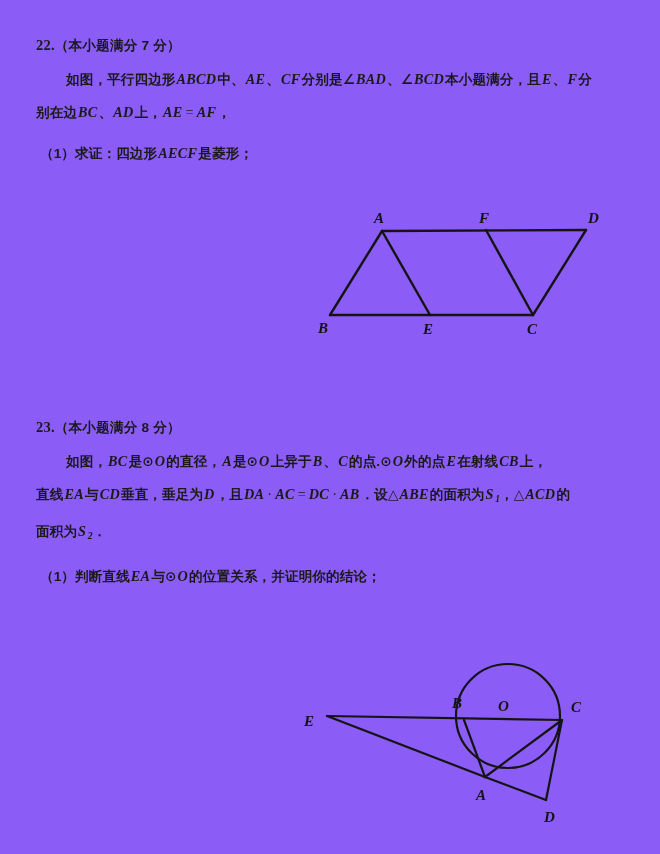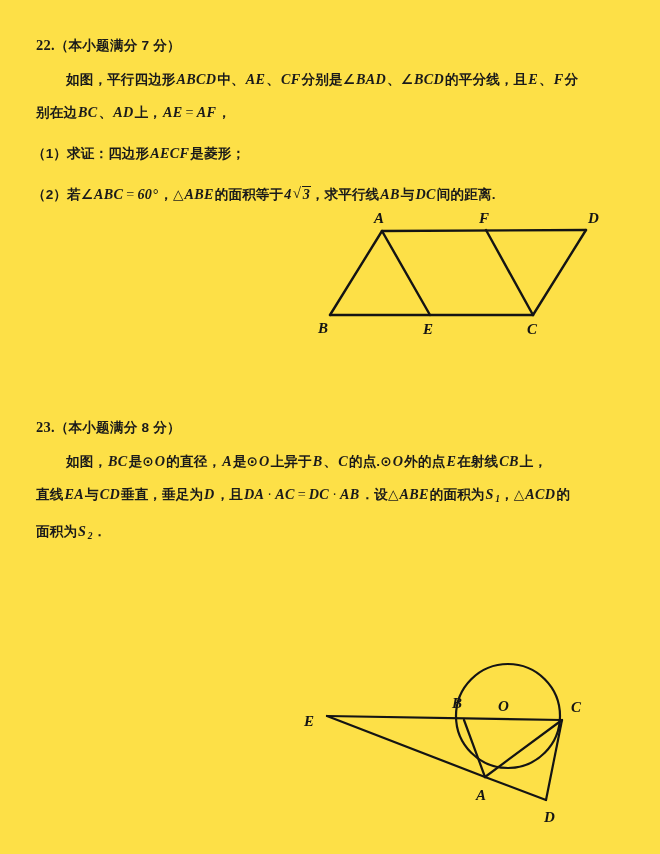--- a/index.html
+++ b/index.html
@@ -13,21 +13,21 @@
     position: relative;
     font-family: "Liberation Serif", "DejaVu Serif", serif;
     color: #1a1a1a;
     overflow: hidden;
   }
   .page {
     position: absolute;
     inset: 0;
     width: 660px;
     height: 854px;
-    background: #fde047;
+    background: #8b5cf6;
   }
 
   
   .problem {
     position: absolute;
     left: 0;
     width: 660px;
   }
   #problem-22 { top: 34px; }
   #problem-23 { top: 416px; }
@@ -46,21 +46,21 @@
 
   .para {
     font-size: 14.2px;
     line-height: 32px;
     padding-left: 36px;
     padding-right: 24px;
     white-space: nowrap;
     letter-spacing: 0.1px;
   }
   .para.indent { text-indent: 30px; }
-  .para.sub { padding-left: 32px; }
+  .para.sub { padding-left: 40px; }
 
   
   i.mv {
     font-family: "Liberation Serif", "DejaVu Serif", serif;
     font-style: italic;
     font-weight: bold;
     letter-spacing: 0.3px;
     padding: 0 1px;
   }
   .op { padding: 0 2px; font-family: "Liberation Serif", serif; }
@@ -118,34 +118,31 @@
 
 <div class="page">
 
   <section class="problem" id="problem-22">
 
     <div class="prob-head">
       <span class="num">22.</span><span class="cn">（本小题满分 7 分）</span>
     </div>
 
     <div class="para indent" style="margin-top:6px">
-      <span class="cn">如图，平行四边形</span><i class="mv">ABCD</i><span class="cn">中、</span><i class="mv">AE</i><span class="cn">、</span><i class="mv">CF</i><span class="cn">分别是∠</span><i class="mv">BAD</i><span class="cn">、∠</span><i class="mv">BCD</i><span class="cn">的平分线，且</span><i class="mv">E</i><span class="cn">、</span><i class="mv">F</i><span class="cn">分</span>
+      <span class="cn">如图，平行四边形</span><i class="mv">ABCD</i><span class="cn">中、</span><i class="mv">AE</i><span class="cn">、</span><i class="mv">CF</i><span class="cn">分别是∠</span><i class="mv">BAD</i><span class="cn">、∠</span><i class="mv">BCD</i><span class="cn">本小题满分，且</span><i class="mv">E</i><span class="cn">、</span><i class="mv">F</i><span class="cn">分</span>
     </div>
 
     <div class="para">
       <span class="cn">别在边</span><i class="mv">BC</i><span class="cn">、</span><i class="mv">AD</i><span class="cn">上，</span><i class="mv">AE</i><span class="op">=</span><i class="mv">AF</i><span class="cn">，</span>
     </div>
 
     <div class="para sub" style="margin-top:8px">
       <span class="cn">（1）</span><span class="cn">求证：四边形</span><i class="mv">AECF</i><span class="cn">是菱形；</span>
     </div>
 
-    <div class="para sub" style="margin-top:8px">
-      <span class="cn">（2）</span><span class="cn">若∠</span><i class="mv">ABC</i><span class="op">=</span><i class="mv">60°</i><span class="cn">，△</span><i class="mv">ABE</i><span class="cn">的面积等于</span><i class="mv">4</i><span class="sqrt"><span>3</span></span><span class="cn">，求平行线</span><i class="mv">AB</i><span class="cn">与</span><i class="mv">DC</i><span class="cn">间的距离.</span>
-    </div>
   </section>
 
   <div class="figure" id="figure-parallelogram">
     <svg width="340" height="145" viewBox="0 0 340 145">
       <g stroke="#141414" stroke-width="2.4" fill="none" stroke-linecap="round" stroke-linejoin="round">
         <line x1="82" y1="26" x2="286" y2="25"></line>
         <line x1="30" y1="110" x2="233" y2="110"></line>
         <line x1="82" y1="26" x2="30" y2="110"></line>
         <line x1="233" y1="110" x2="286" y2="25"></line>
         <line x1="82" y1="26" x2="130" y2="110"></line>
@@ -171,20 +168,23 @@
     </div>
 
     <div class="para">
       <span class="cn">直线</span><i class="mv">EA</i><span class="cn">与</span><i class="mv">CD</i><span class="cn">垂直，垂足为</span><i class="mv">D</i><span class="cn">，且</span><i class="mv">DA</i><span class="op">·</span><i class="mv">AC</i><span class="op">=</span><i class="mv">DC</i><span class="op">·</span><i class="mv">AB</i><span class="cn">．设△</span><i class="mv">ABE</i><span class="cn">的面积为</span><i class="mv">S</i><sub class="idx">1</sub><span class="cn">，△</span><i class="mv">ACD</i><span class="cn">的</span>
     </div>
 
     <div class="para">
       <span class="cn">面积为</span><i class="mv">S</i><sub class="idx">2</sub><span class="cn">．</span>
     </div>
 
+    <div class="para sub" style="margin-top:8px">
+      <span class="cn">（1）</span><span class="cn">判断直线</span><i class="mv">EA</i><span class="cn">与⊙</span><i class="mv">O</i><span class="cn">的位置关系，并证明你的结论；</span>
+    </div>
 
   </section>
 
   <div class="figure" id="figure-circle">
     <svg width="350" height="200" viewBox="0 0 350 200">
       <circle cx="218" cy="66" r="52" stroke="#141414" stroke-width="2.2" fill="none"></circle>
       <g stroke="#141414" stroke-width="2.2" fill="none" stroke-linecap="round" stroke-linejoin="round">
         <line x1="37" y1="66" x2="272" y2="70"></line>
         <line x1="37" y1="66" x2="195" y2="127"></line>
         <line x1="195" y1="127" x2="256" y2="150"></line>

